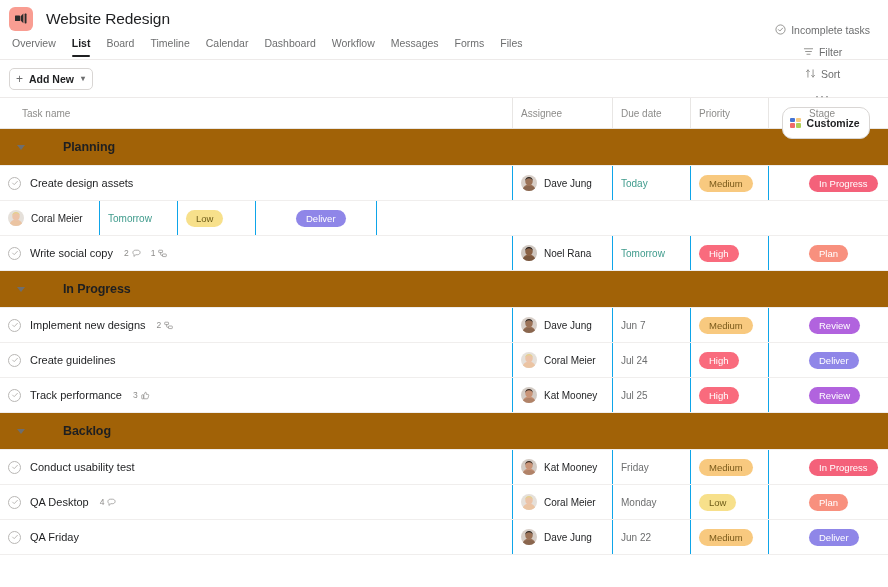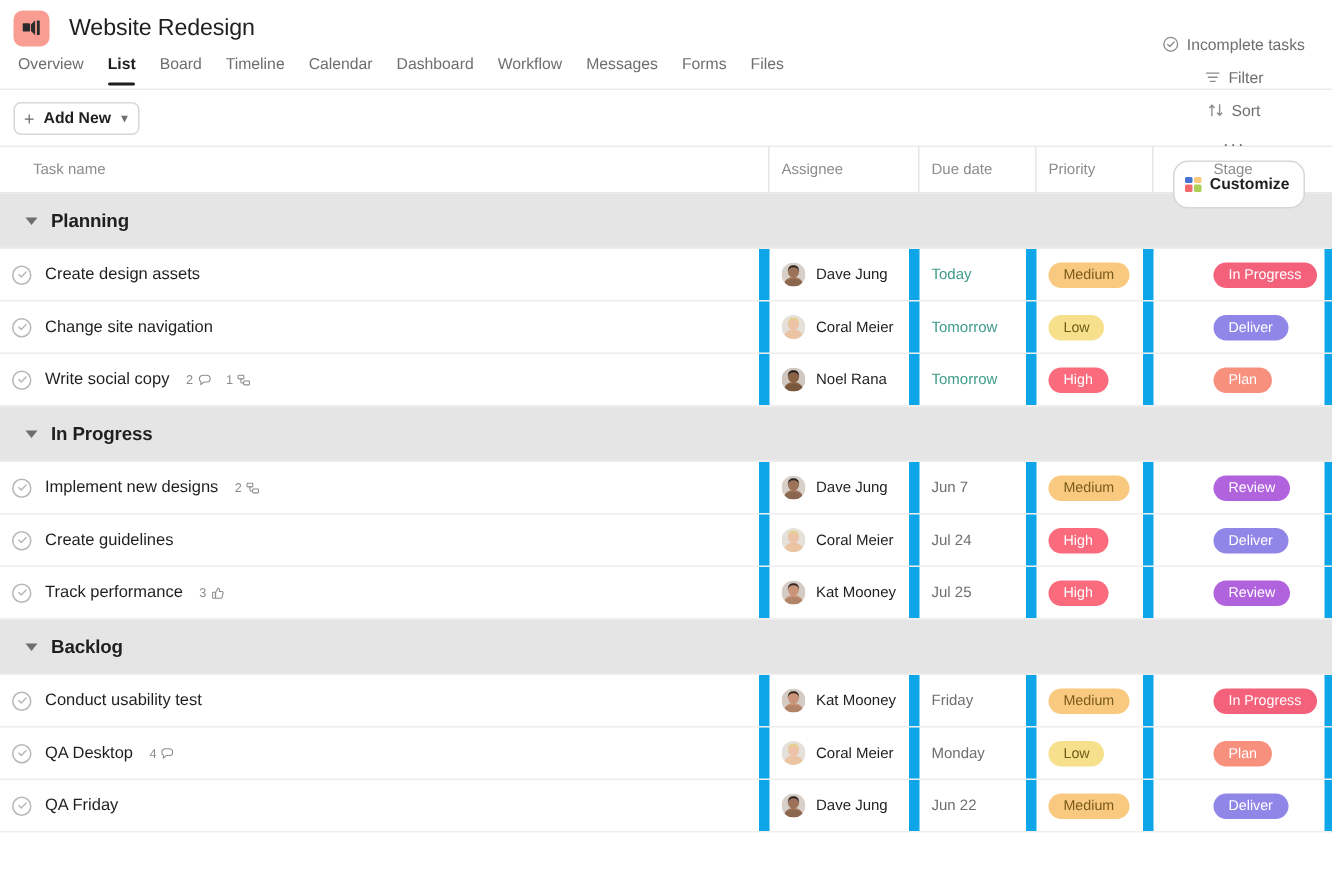--- a/index.html
+++ b/index.html
@@ -156,36 +156,37 @@
   .c-prio   { width: 78px;  flex: 0 0 78px; }
   .c-stage  { width: 89px;  flex: 0 0 89px; margin-left: 32px; }
   .c-plus   { width: 30px;  flex: 0 0 30px; }
 
   .cell {
     display: flex;
     align-items: center;
     padding: 0 8px;
     font-size: 10.5px;
     color: #1e1f21;
-    border-right: 7px solid #0ea5e9;
+    border-right: 1px solid #0ea5e9;
     overflow: hidden;
   }
   .cell.no-border { border-right: none; }
   .hrow .cell { color: #8d8c8a; font-size: 10px; border-right: 1px solid #e8e6e4; }
   .hrow .c-task { padding-left: 22px; }
   .hrow .c-plus { justify-content: center; color: #8d8c8a; font-size: 12px; border-right: none; }
 
   
   .section-row {
     display: flex;
     align-items: center;
     height: 37px;
     padding-left: 17px;
     border-bottom: 1px solid #f0eeed;
-    background: #e5e5e5;
+    background: #a16207;
+    gap: 29px;
   }
   .sec-caret {
     width: 0; height: 0;
     border-left: 4.5px solid transparent;
     border-right: 4.5px solid transparent;
     border-top: 5px solid #6d6e6f;
     margin-right: 9px;
     cursor: pointer;
   }
   .sec-title { font-size: 12.5px; font-weight: bold; color: #1e1f21; letter-spacing: -0.1px; }
@@ -350,28 +351,20 @@
         </div>
         <div class="cell c-prio">
           <span class="pill" style="background:#f8c97f;color:#7a5a1a">Medium</span>
         </div>
         <div class="cell c-stage">
           <span class="pill" style="background:#f4617a;color:#ffffff">In Progress</span>
         </div>
         <div class="cell c-plus no-border"></div>
       </div>
       <div class="row">
-        <div class="cell c-task">
-          <span class="check">
-            <svg width="8" height="8" viewBox="0 0 10 10">
-              <path d="M2 5.1 L4 7.1 L8 2.9" fill="none" stroke="#b9b7b5" stroke-width="1.2" stroke-linecap="round" stroke-linejoin="round"></path>
-            </svg>
-          </span>
-          <span class="task-name">Change site navigation</span>
-        </div>
         <div class="cell c-assign">
           <span class="avatar"><svg width="16" height="16" viewBox="0 0 16 16">
               <rect width="16" height="16" fill="#e5e0da"></rect>
               <ellipse cx="8" cy="14.2" rx="6.1" ry="4.6" fill="#ecc3a7"></ellipse>
               <circle cx="8" cy="6.4" r="3.7" fill="#ecc3a7"></circle>
               <path d="M4.2 6.2 a3.9 3.9 0 0 1 7.6 0 c0 -3.1 -1.6 -4.3 -3.8 -4.3 s-3.8 1.2 -3.8 4.3z" fill="#e4d08a"></path>
               <ellipse cx="8" cy="14.6" rx="6.6" ry="3.6" fill="#e4d08a" opacity="0.16"></ellipse>
             </svg></span>
           <span class="assign-name">Coral Meier</span>
         </div>

